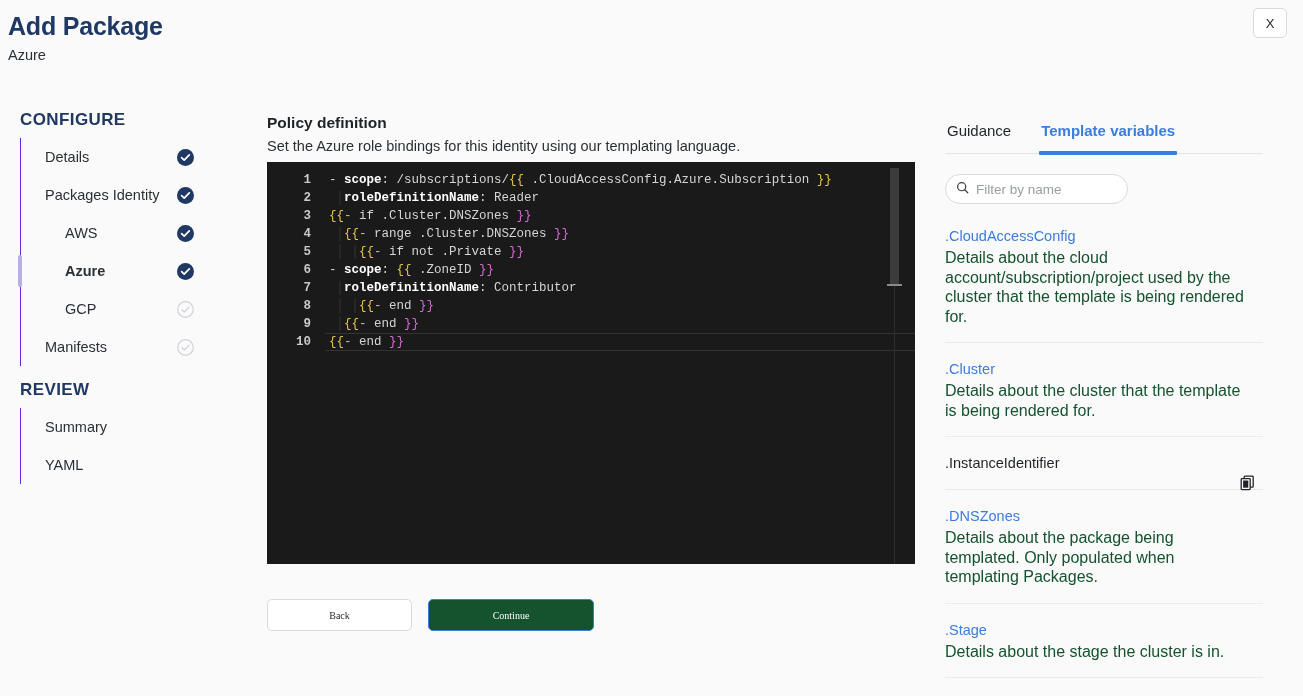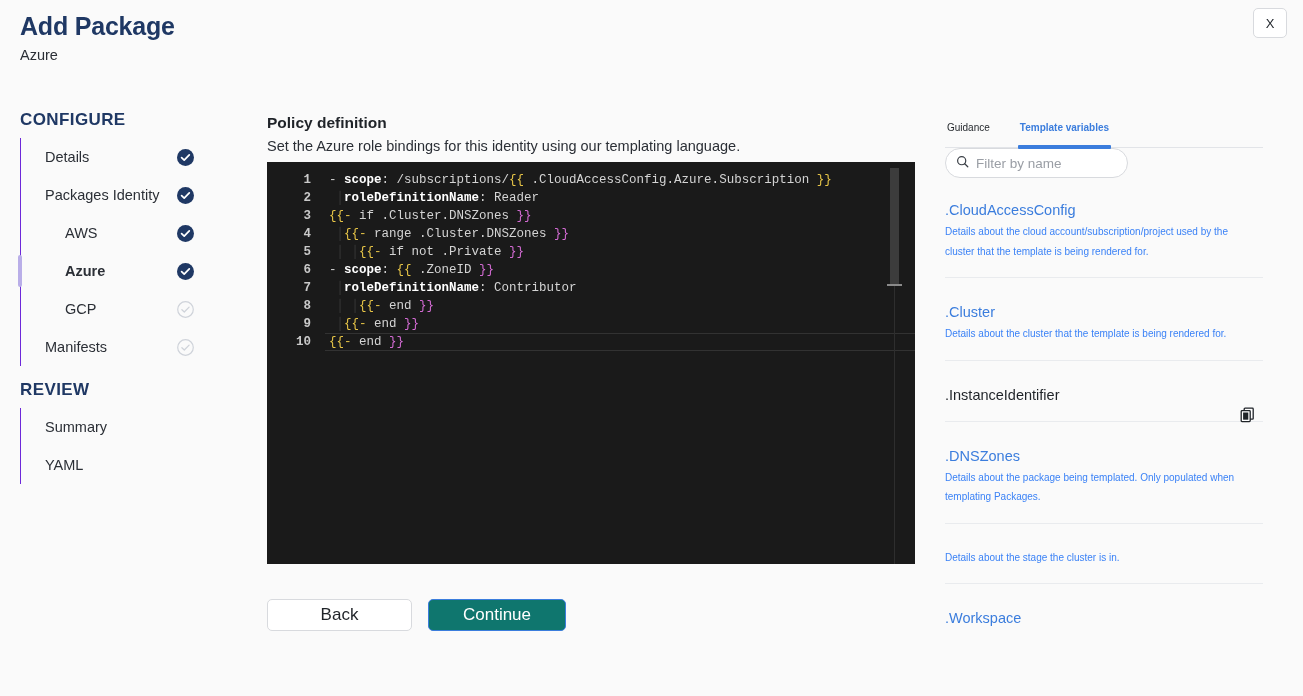--- a/index.html
+++ b/index.html
@@ -7,21 +7,21 @@
     margin: 0; padding: 0;
     width: 1303px; height: 696px;
     overflow: hidden;
     background: #fafafa;
     font-family: "Liberation Sans", sans-serif;
     color: #1f2328;
   }
   #app { position: relative; width: 1303px; height: 696px; background: #fafafa; }
 
   
-  .hdr { position: absolute; left: 20px; top: 10px; }
+  .hdr { position: absolute; left: 8px; top: 10px; }
   .hdr-title { font-size: 25px; font-weight: 700; color: #1f3864; letter-spacing: -0.2px; line-height: 32px; }
   .hdr-sub { font-size: 14.5px; color: #2b2f36; line-height: 22px; margin-top: 2px; }
 
   .close-btn {
     position: absolute; right: 16px; top: 8px;
     width: 34px; height: 30px;
     background: #fff; border: 1px solid #d8dade; border-radius: 5px;
     display: flex; align-items: center; justify-content: center;
     cursor: pointer; font-size: 13px; color: #24292f;
     font-family: "Liberation Sans", sans-serif;
@@ -94,55 +94,55 @@
     position: absolute; right: 16px; top: 6px;
     width: 9px; height: 118px; background: #3c3c3c; border-radius: 0;
   }
   .ed-thumb-line {
     position: absolute; right: 13px; top: 122px; width: 15px; height: 2px; background: #8a8a8a;
   }
 
   
   .btns { position: absolute; left: 267px; top: 599px; display: flex; gap: 16px; }
   .btn {
-    height: 32px; border-radius: 5px; font-size: 17px;
+    height: 32px; border-radius: 5px; font-size: 10px;
     display: flex; align-items: center; justify-content: center; cursor: pointer;
-    font-family: Liberation Sans, sans-serif;
+    font-family: Liberation Serif, serif;
   }
   .btn-back { width: 145px; background: #fff; border: 1px solid #d8dade; color: #1f2328; }
-  .btn-continue { width: 138px; background: #0f766e; border: 1px solid #3b7ddd; color: #fff; }
+  .btn-continue { width: 166px; background: #14532d; border: 1px solid #3b7ddd; color: #fff; }
 
   
   .rpanel { position: absolute; left: 945px; top: 118px; width: 318px; }
   .tabs { display: flex; gap: 26px; border-bottom: 1px solid #e2e4e8; position: relative; }
   .tab {
-    font-size: 10px; padding: 4px 2px 14px 2px; cursor: pointer; color: #1f2328;
+    font-size: 15px; padding: 4px 2px 14px 2px; cursor: pointer; color: #1f2328;
     position: relative;
   }
   .tab.active { color: #3b7ddd; font-weight: 700; }
   .tab.active::after {
     content: ""; position: absolute; left: 0; right: 0; bottom: -2px;
     height: 4px; background: #3b7ddd; border-radius: 1px;
   }
   .search {
-    width: 183px; height: 30px;
+    margin-top: 20px; width: 183px; height: 30px;
     border: 1px solid #d8dade; border-radius: 16px; background: #fff;
     display: flex; align-items: center; padding: 0 10px; gap: 7px; cursor: text;
   }
   .search .ph { font-size: 13.5px; color: #9a9ea5; }
 
   .vars { margin-top: 22px; }
   .var {
-    padding: 0 0 16px 0; border-bottom: 1px solid #e9ebee; margin-bottom: 24px;
+    padding: 0 0 16px 0; border-bottom: 1px solid #e9ebee; margin-bottom: 16px;
     position: relative;
   }
   .var:last-child { border-bottom: none; }
   .var-name { font-size: 14.5px; color: #3b7ddd; line-height: 20px; cursor: pointer; }
   .var-name.plain { color: #1f2328; cursor: default; }
-  .var-desc { font-size: 10px; color: #3b82f6; line-height: 19.5px; margin-top: 2px; width: 300px; }
+  .var-desc { font-size: 16px; color: #14532d; line-height: 19.5px; margin-top: 2px; width: 300px; }
   .copy-ic { position: absolute; right: 8px; top: 22px; cursor: pointer; }
 
   
   .rclip { position: absolute; left: 945px; top: 118px; width: 330px; height: 578px; overflow: hidden; }
 </style>
 </head>
 <body>
 
 <div id="app">
 
@@ -281,20 +281,21 @@
                 <rect x="4.2" y="1.2" width="9" height="11" rx="0.8" stroke="#1f2328" stroke-width="1.3" fill="#fff"></rect>
                 <rect x="1.2" y="3.6" width="9" height="11" rx="0.8" stroke="#1f2328" stroke-width="1.3" fill="#fff"></rect>
                 <rect x="3.1" y="5.5" width="5.2" height="7.2" fill="#1f2328"></rect>
               </svg></span>
           </div>
           <div class="var">
             <div class="var-name">.DNSZones</div>
             <div class="var-desc">Details about the package being templated. Only populated when templating Packages.</div>
           </div>
           <div class="var">
+            <div class="var-name">.Stage</div>
             <div class="var-desc">Details about the stage the cluster is in.</div>
           </div>
           <div class="var">
             <div class="var-name">.Workspace</div>
           </div>
         </div>
     </div>
   </div>
 
 </div>

